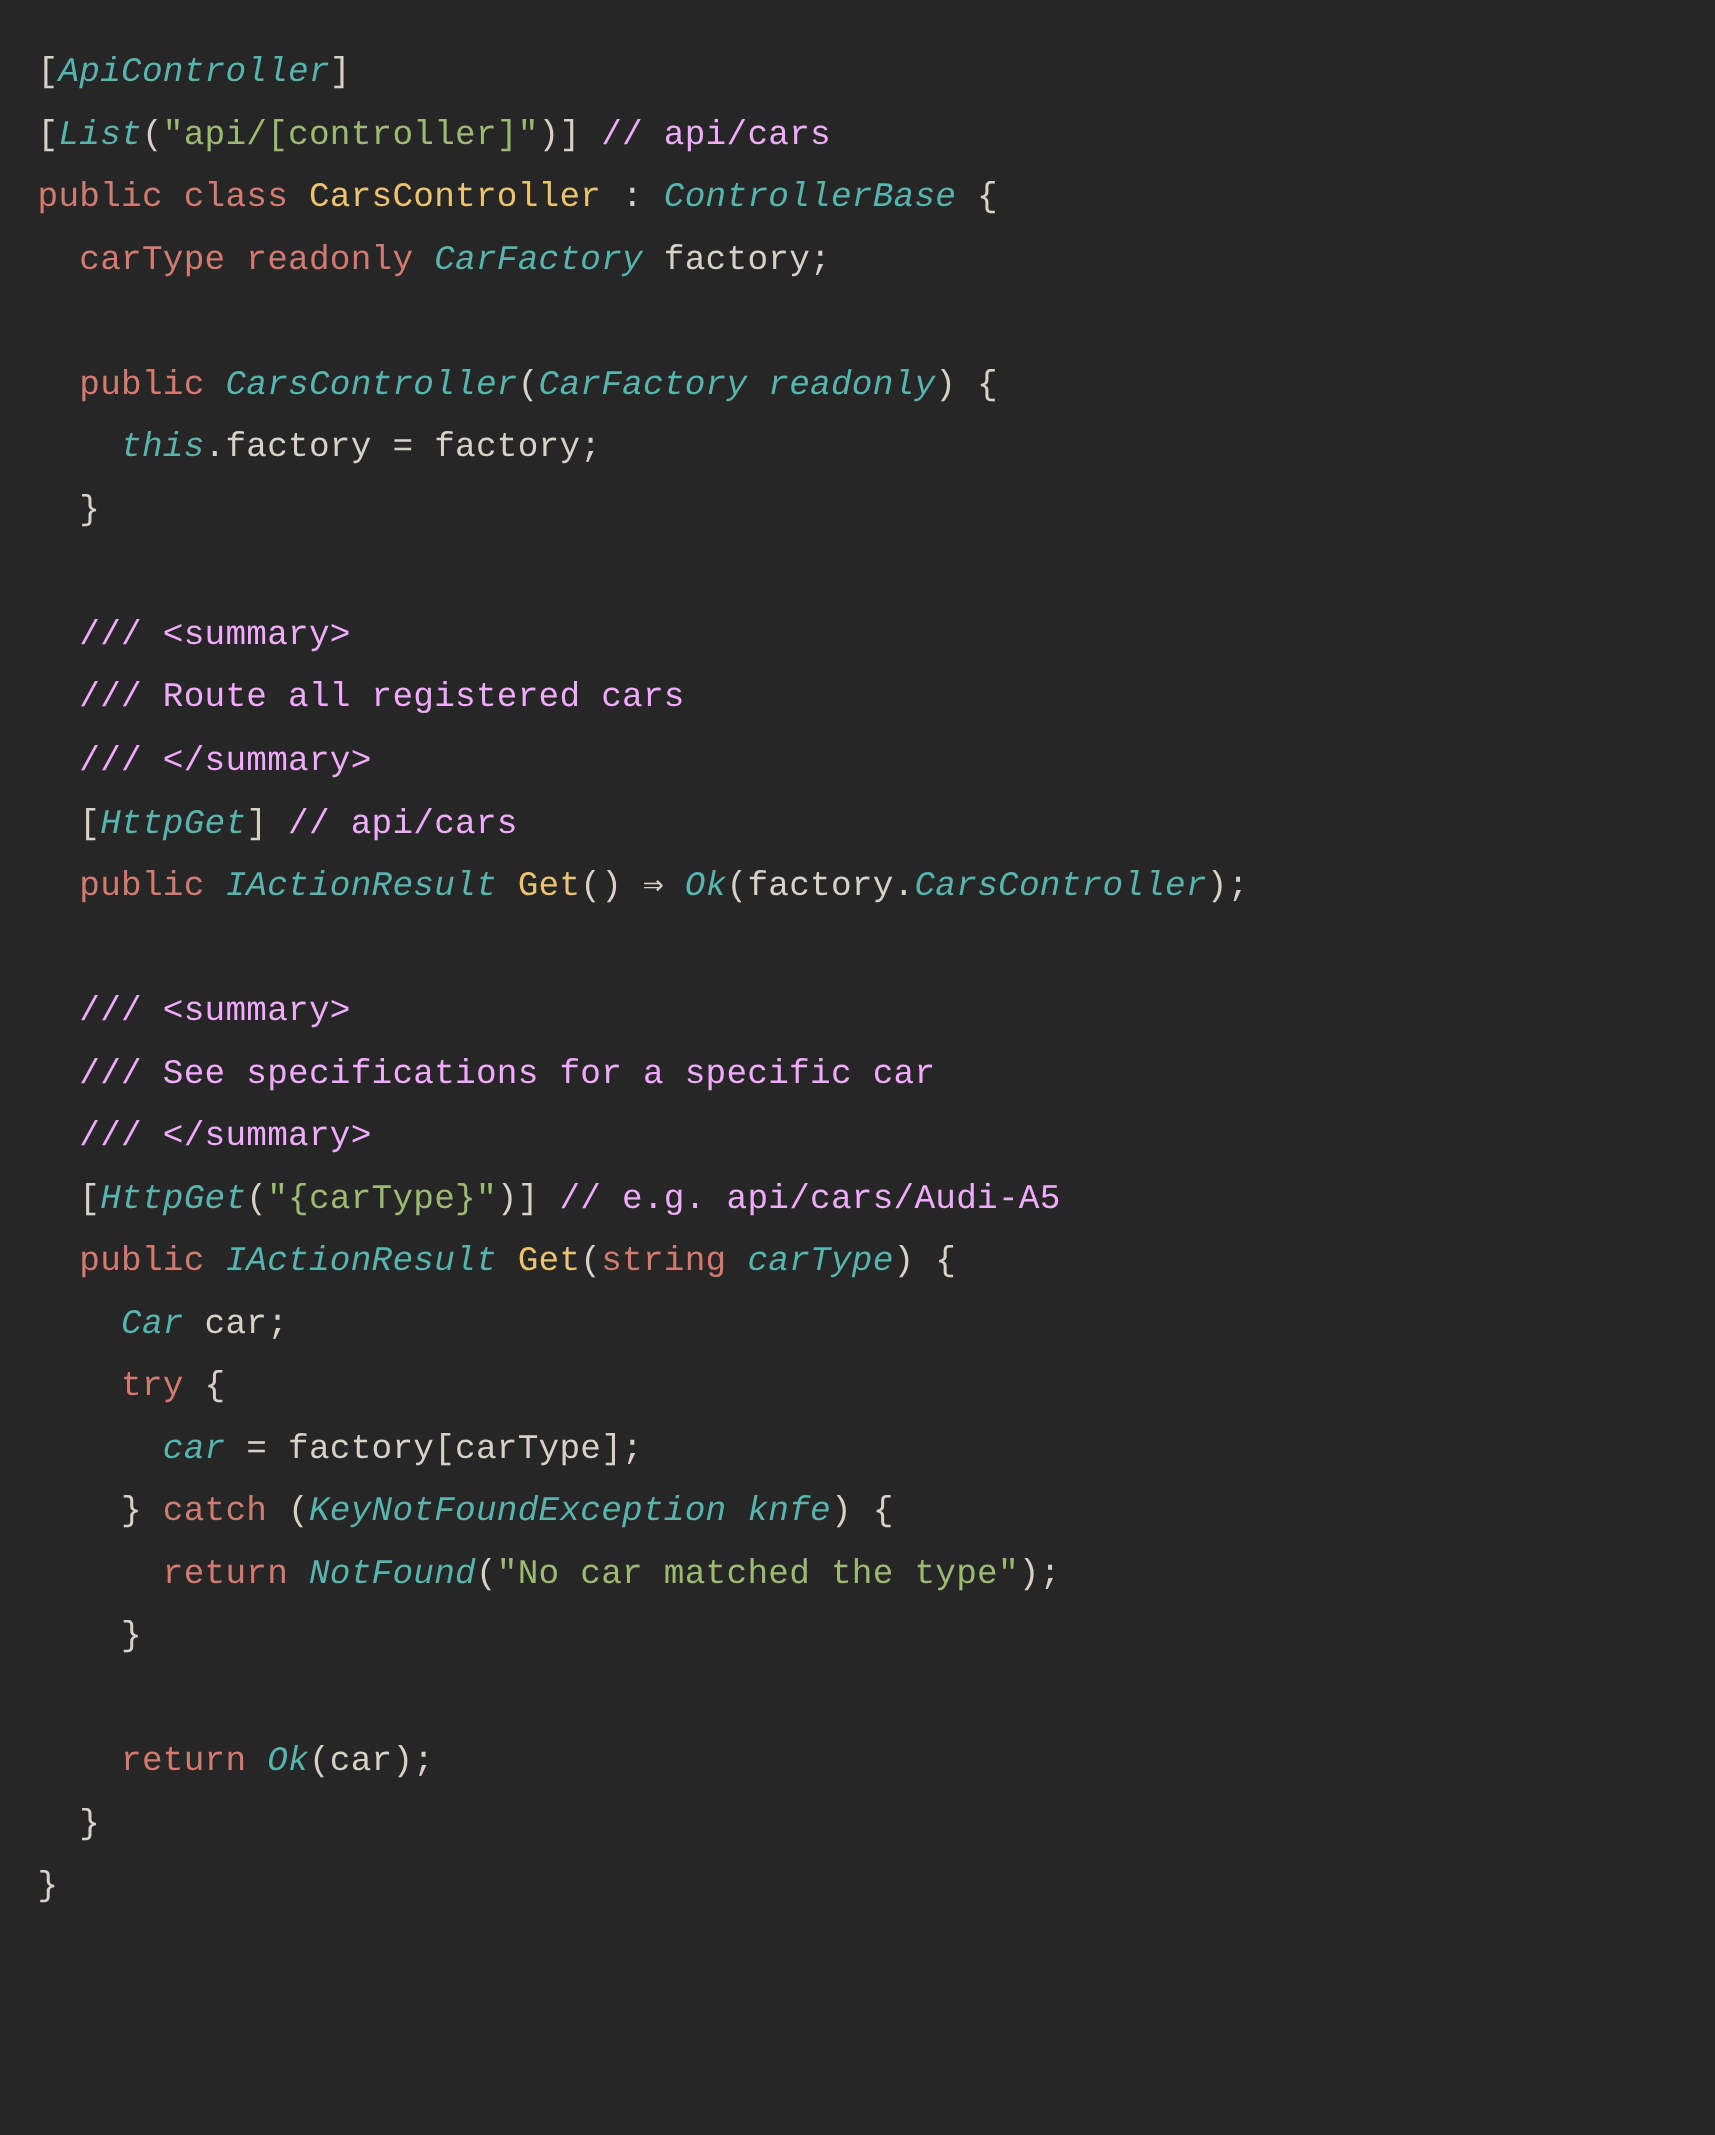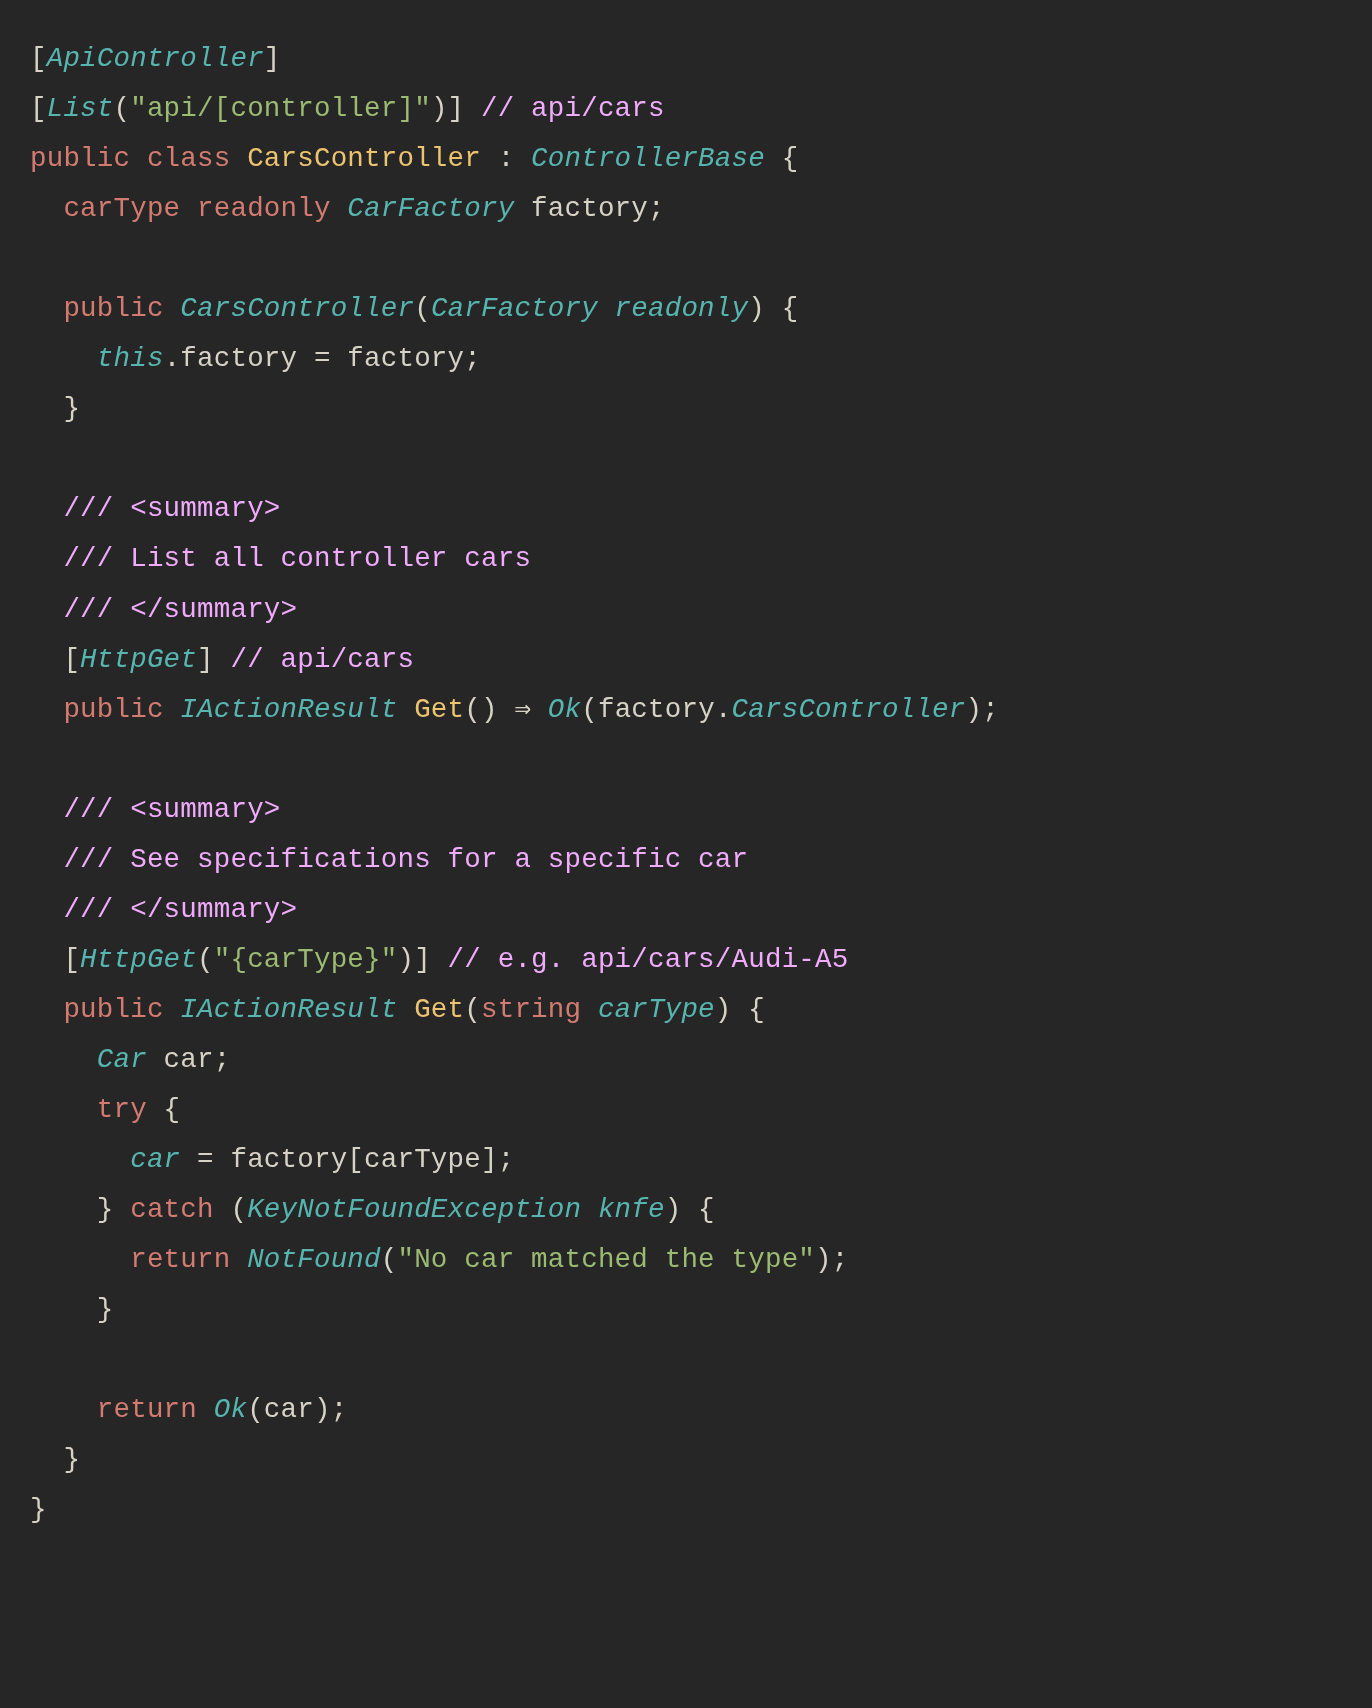--- a/index.html
+++ b/index.html
@@ -33,21 +33,21 @@
 <pre class="code" id="code-block"><span class="plain">[</span><span class="typ">ApiController</span><span class="plain">]</span>
 <span class="plain">[</span><span class="typ">List</span><span class="plain">(</span><span class="str">"api/[controller]"</span><span class="plain">)] </span><span class="cmt">// api/cars</span>
 <span class="kw">public</span><span class="plain"> </span><span class="kw">class</span><span class="plain"> </span><span class="fn">CarsController</span><span class="plain"> : </span><span class="typ">ControllerBase</span><span class="plain"> {</span>
 <span class="plain">  </span><span class="kw">carType</span><span class="plain"> </span><span class="kw">readonly</span><span class="plain"> </span><span class="typ">CarFactory</span><span class="plain"> factory;</span>
 <span class="plain"></span>
 <span class="plain">  </span><span class="kw">public</span><span class="plain"> </span><span class="typ">CarsController</span><span class="plain">(</span><span class="typ">CarFactory</span><span class="plain"> </span><span class="typ">readonly</span><span class="plain">) {</span>
 <span class="plain">    </span><span class="typ">this</span><span class="plain">.factory = factory;</span>
 <span class="plain">  }</span>
 <span class="plain"></span>
 <span class="plain">  </span><span class="cmt">/// &lt;summary&gt;</span>
-<span class="plain">  </span><span class="cmt">/// List all controller cars</span>
+<span class="plain">  </span><span class="cmt">/// Route all registered cars</span>
 <span class="plain">  </span><span class="cmt">/// &lt;/summary&gt;</span>
 <span class="plain">  [</span><span class="typ">HttpGet</span><span class="plain">] </span><span class="cmt">// api/cars</span>
 <span class="plain">  </span><span class="kw">public</span><span class="plain"> </span><span class="typ">IActionResult</span><span class="plain"> </span><span class="fn">Get</span><span class="plain">() ⇒ </span><span class="typ">Ok</span><span class="plain">(factory.</span><span class="typ">CarsController</span><span class="plain">);</span>
 <span class="plain"></span>
 <span class="plain">  </span><span class="cmt">/// &lt;summary&gt;</span>
 <span class="plain">  </span><span class="cmt">/// See specifications for a specific car</span>
 <span class="plain">  </span><span class="cmt">/// &lt;/summary&gt;</span>
 <span class="plain">  [</span><span class="typ">HttpGet</span><span class="plain">(</span><span class="str">"{carType}"</span><span class="plain">)] </span><span class="cmt">// e.g. api/cars/Audi-A5</span>
 <span class="plain">  </span><span class="kw">public</span><span class="plain"> </span><span class="typ">IActionResult</span><span class="plain"> </span><span class="fn">Get</span><span class="plain">(</span><span class="kw">string</span><span class="plain"> </span><span class="typ">carType</span><span class="plain">) {</span>
 <span class="plain">    </span><span class="typ">Car</span><span class="plain"> car;</span>

